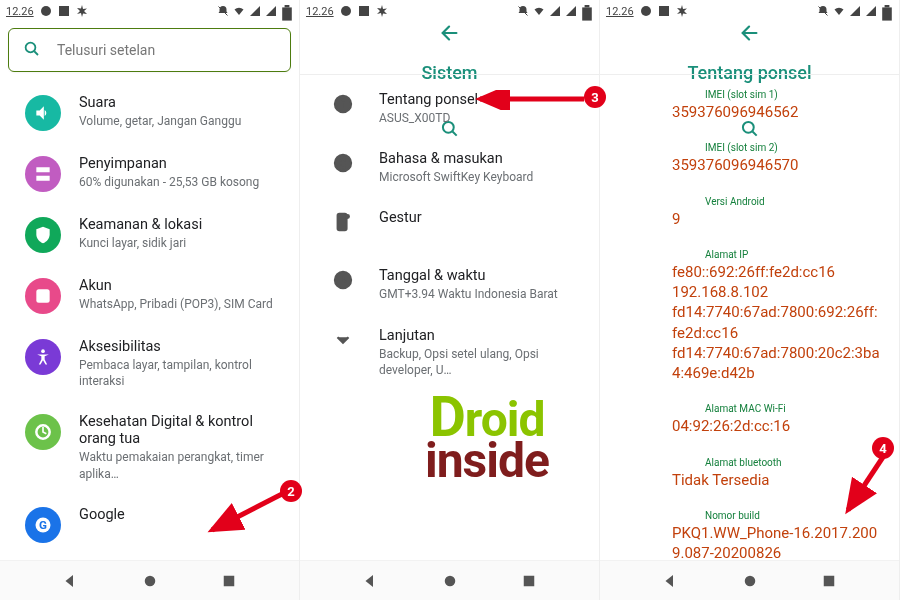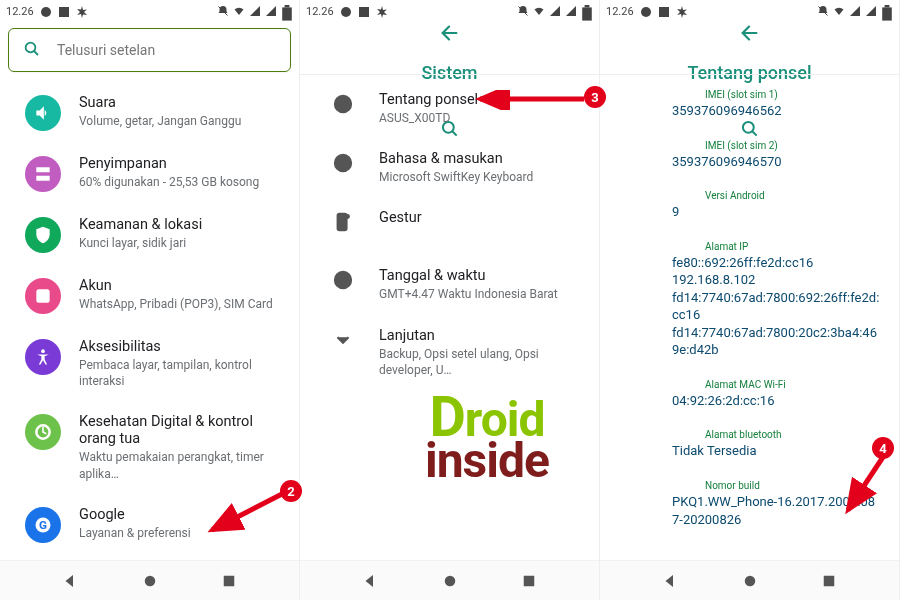--- a/index.html
+++ b/index.html
@@ -26,21 +26,21 @@
 
   
   .statusbar {
     height: 22px;
     display: flex;
     align-items: center;
     padding: 0 6px;
     font-size: 11px;
     color: #444;
   }
-  .statusbar .left { display: flex; align-items: flex-end; gap: 6px; }
+  .statusbar .left { display: flex; align-items: center; gap: 6px; text-decoration: underline; }
   .statusbar .right { margin-left: auto; display: flex; align-items: center; gap: 4px; }
   .sb-ico { width: 12px; height: 12px; display: inline-block; }
 
   
   .appbar {
     height: 48px;
     display: flex;
     align-items: center;
     padding: 0 10px;
     gap: 18px;
@@ -93,21 +93,21 @@
   .c-pink   { background:#e84a8a; }
   .c-violet { background:#7a3ad6; }
   .c-lime   { background:#6cc24a; }
   .c-blue   { background:#1a73e8; }
   .lead svg { width:20px; height:20px; fill:#fff; }
   .lead.flat svg { width:22px; height:22px; fill:#555; }
 
   
   .drow { padding: 10px 18px 10px 72px; }
   .drow .k { font-size: 10px; color:#15803d; margin-bottom: 2px; margin-left: 33px; }
-  .drow .v { font-size: 13px; color:#0c4a6e; line-height:1.35; word-break: break-all; }
+  .drow .v { font-size: 15px; color:#c2410c; line-height:1.35; word-break: break-all; }
   .sep { height:1px; background:#eee; margin: 4px 0; }
 
   
   .navbar {
     height: 40px;
     display: flex;
     align-items: center;
     justify-content: space-evenly;
     color:#555;
     border-top: 1px solid #f2f2f2;
@@ -267,21 +267,20 @@
     </div>
     <div class="row">
       <div class="lead c-blue">
           <svg viewBox="0 0 24 24">
             <circle cx="12" cy="12" r="9" fill="#fff"></circle>
             <text x="12" y="17" text-anchor="middle" font-size="14" font-weight="700" fill="#1a73e8">G</text>
           </svg>
         </div>
       <div class="txt">
           <div class="title">Google</div>
-          <div class="sub">Layanan &amp; preferensi</div>
         </div>
     </div>
     <div class="row">
       
       
     </div>
   </div>
 
   <div class="navbar">
     <div class="nb">
@@ -393,21 +392,21 @@
     </div>
     <div class="row">
       <div class="lead flat">
           <svg viewBox="0 0 24 24" fill="none" stroke="#555" stroke-width="2">
             <circle cx="12" cy="12" r="9"></circle>
             <path d="M12 7v5l3 2"></path>
           </svg>
         </div>
       <div class="txt">
           <div class="title">Tanggal &amp; waktu</div>
-          <div class="sub">GMT+4.47 Waktu Indonesia Barat</div>
+          <div class="sub">GMT+3.94 Waktu Indonesia Barat</div>
         </div>
     </div>
     <div class="row">
       <div class="lead flat">
           <svg viewBox="0 0 24 24" fill="none" stroke="#555" stroke-width="2.4">
             <path d="M6 9l6 6 6-6"></path>
           </svg>
         </div>
       <div class="txt">
           <div class="title">Lanjutan</div>

